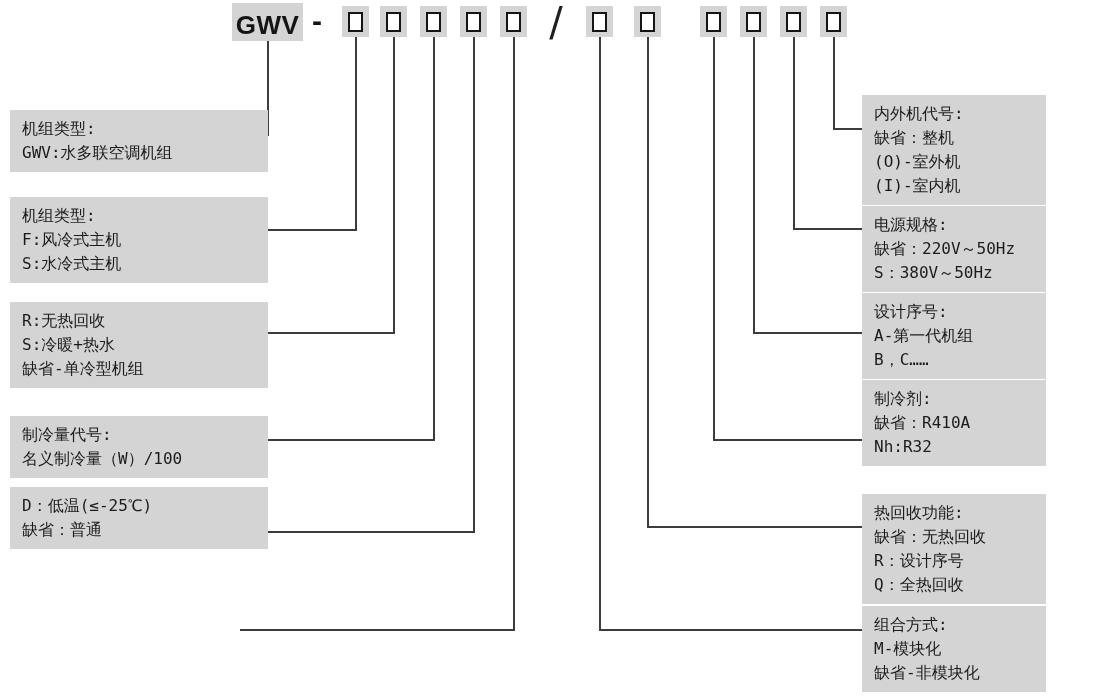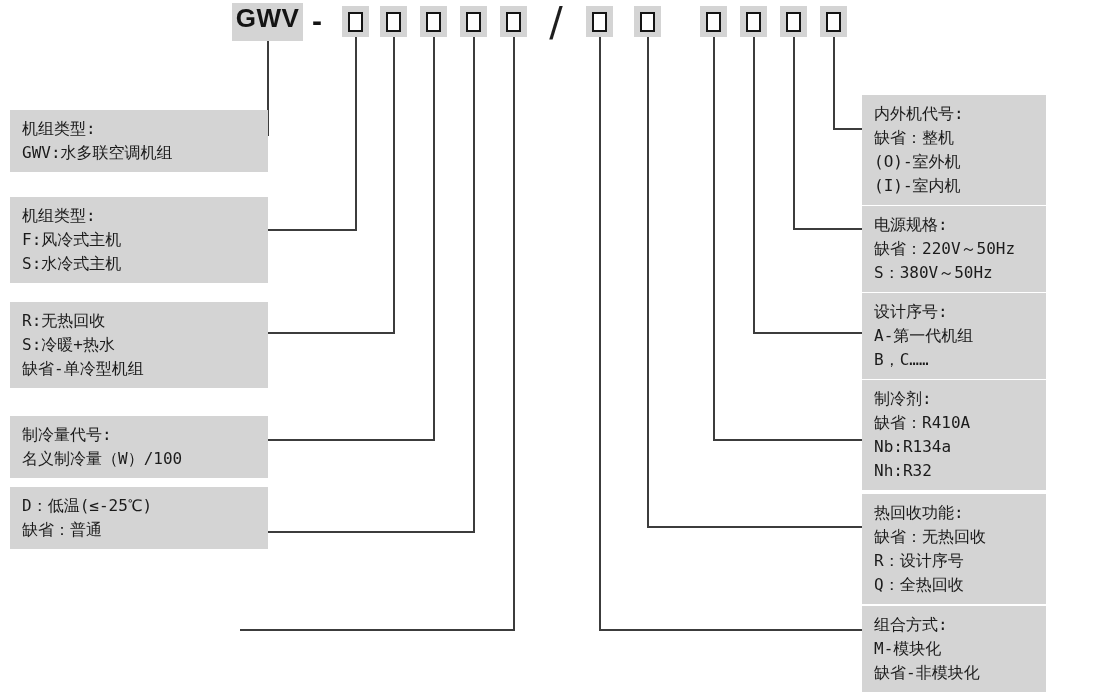--- a/index.html
+++ b/index.html
@@ -3,21 +3,21 @@
 <meta charset="utf-8">
 <style>
   html,body { margin:0; padding:0; background:#fff; }
   .canvas {
     position:relative; width:1096px; height:698px; background:#ffffff;
     font-family:"DejaVu Sans Mono", monospace; color:#1b1b1b; overflow:hidden;
   }
   
   .gwv-block {
     position:absolute; left:232px; top:3px; width:71px; height:38px;
-    background:#d4d4d4; display:flex; align-items:flex-start; justify-content:center;
+    background:#d4d4d4; display:flex; align-items:flex-end; justify-content:center;
     font-family:"Liberation Sans", sans-serif; font-weight:700; font-size:26px;
     letter-spacing:0.5px; color:#141414;
   }
   .dash {
     position:absolute; left:306px; top:2px; width:22px; height:38px;
     display:flex; align-items:center; justify-content:center;
     font-family:"Liberation Sans", sans-serif; font-weight:700; font-size:30px; color:#141414;
   }
   .slash {
     position:absolute; left:542px; top:-2px; width:28px; height:48px;
@@ -168,21 +168,20 @@
 
   <div class="label right" style="top:293px">
     <div class="ln">设计序号:</div>
     <div class="ln">A-第一代机组</div>
     <div class="ln">B，C……</div>
   </div>
 
   <div class="label right" style="top:380px">
     <div class="ln">制冷剂:</div>
     <div class="ln">缺省：R410A</div>
-    <div class="ln">Nb:R134a</div>
     <div class="ln">Nh:R32</div>
   </div>
 
   <div class="label right" style="top:494px">
     <div class="ln">热回收功能:</div>
     <div class="ln">缺省：无热回收</div>
     <div class="ln">R：设计序号</div>
     <div class="ln">Q：全热回收</div>
   </div>
 

